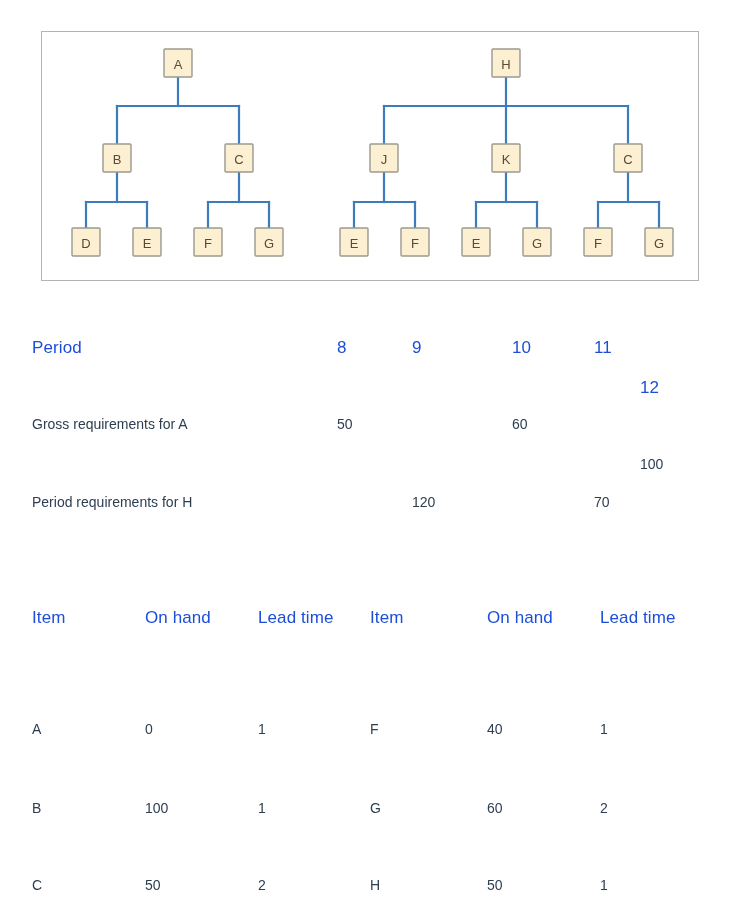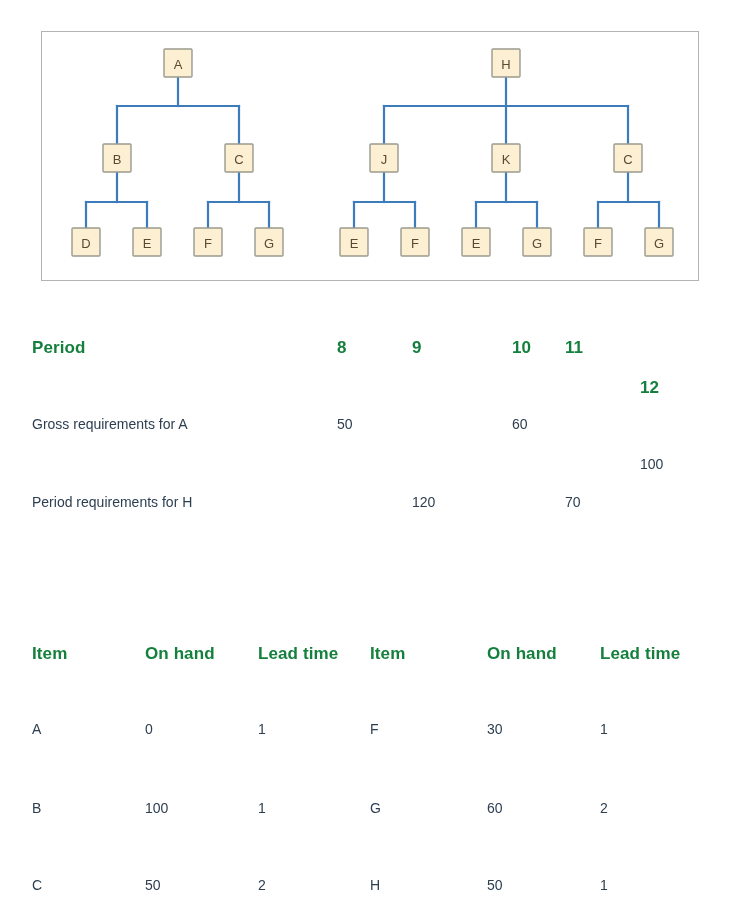--- a/index.html
+++ b/index.html
@@ -53,53 +53,53 @@
     fill: none;
     stroke-linecap: square;
   }
 
   
   .abs {
     position: absolute;
     white-space: nowrap;
   }
   .hdr {
-    font-weight: bold;
+    font-weight: normal;
     font-size: 17px;
-    color: #15803d;
+    color: #1d4ed8;
     letter-spacing: .1px;
   }
   .cell {
     font-size: 14px;
     color: #2c3e50;
   }
 
   
   #period-table { position: absolute; left: 0; top: 0; width: 732px; }
   .period-label { left: 32px; }
   .period-row-8  { left: 337px; }
   .period-row-9  { left: 412px; }
   .period-row-10 { left: 512px; }
-  .period-row-11 { left: 565px; text-align: center; }
+  .period-row-11 { left: 594px; text-align: center; }
   .period-row-12 { left: 640px; margin-top: 40px; }
 
   .row-period  { top: 338px; }
   .row-gross-a { top: 416px; }
   .row-gross-h { top: 494px; }
 
   
   #item-table { position: absolute; left: 0; top: 0; width: 732px; }
   .c0 { left: 32px; }
   .c1 { left: 145px; }
   .c2 { left: 258px; }
   .c3 { left: 370px; }
   .c4 { left: 487px; }
   .c5 { left: 600px; }
 
-  .irow-h { top: 644px; }
+  .irow-h { top: 608px; }
   .irow-0 { top: 721px; }
   .irow-1 { top: 800px; }
   .irow-2 { top: 877px; }
 </style>
 </head>
 <body>
 
 <div id="bom-panel">
   <svg id="bom-svg" viewBox="0 0 658 250">
     <g>
@@ -246,21 +246,21 @@
   <div class="abs hdr c1 irow-h">On hand</div>
   <div class="abs hdr c2 irow-h">Lead time</div>
   <div class="abs hdr c3 irow-h">Item</div>
   <div class="abs hdr c4 irow-h">On hand</div>
   <div class="abs hdr c5 irow-h">Lead time</div>
 
   <div class="abs cell c0 irow-0">A</div>
   <div class="abs cell c1 irow-0">0</div>
   <div class="abs cell c2 irow-0">1</div>
   <div class="abs cell c3 irow-0">F</div>
-  <div class="abs cell c4 irow-0">30</div>
+  <div class="abs cell c4 irow-0">40</div>
   <div class="abs cell c5 irow-0">1</div>
 
   <div class="abs cell c0 irow-1">B</div>
   <div class="abs cell c1 irow-1">100</div>
   <div class="abs cell c2 irow-1">1</div>
   <div class="abs cell c3 irow-1">G</div>
   <div class="abs cell c4 irow-1">60</div>
   <div class="abs cell c5 irow-1">2</div>
 
   <div class="abs cell c0 irow-2">C</div>

